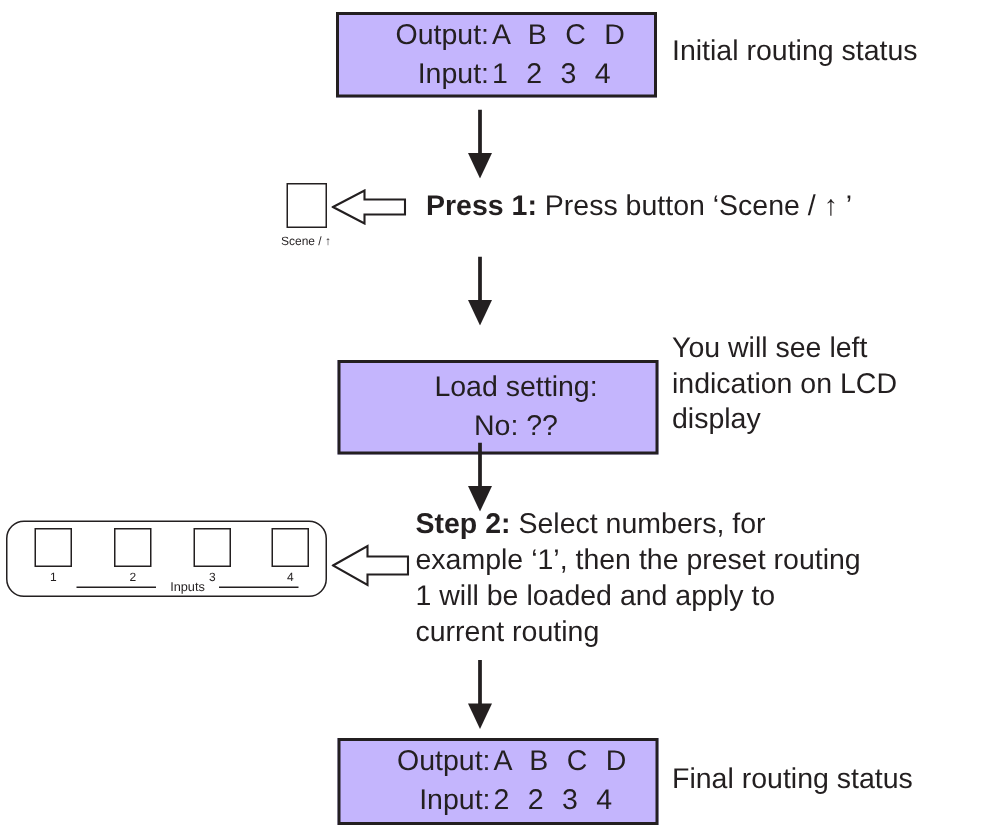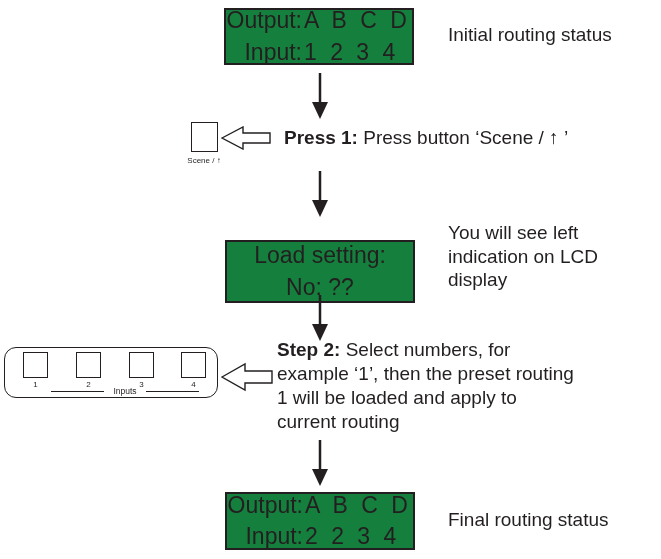--- a/index.html
+++ b/index.html
@@ -3,23 +3,23 @@
 <meta charset="utf-8">
 <style>
   html,body{margin:0;padding:0;background:#ffffff;}
   .canvas{
     position:relative;width:661px;height:559px;background:#ffffff;
     font-family:"Liberation Sans",sans-serif;color:#231f20;overflow:hidden;
   }
   .abs{position:absolute;}
   
   .lcd{
-    border:2px solid #231f20;background:#15803d;
+    border:2px solid #231f20;background:#c4b5fd;
     display:flex;flex-direction:column;justify-content:center;
-    font-size:23px;line-height:1.35;
+    font-size:19px;line-height:1.35;padding-left:24px;
   }
   .lcd-row{display:flex;}
   .lcd-label{width:76px;text-align:right;white-space:pre;}
   .lcd-values{margin-left:2px;word-spacing:7px;white-space:pre;}
   .lcd-center{text-align:center;}
   
   .caption{font-size:19px;line-height:23.5px;white-space:pre-line;}
   
   .instr{font-size:19px;line-height:24px;white-space:pre-line;margin:0;}
   .instr b{font-weight:bold;}

